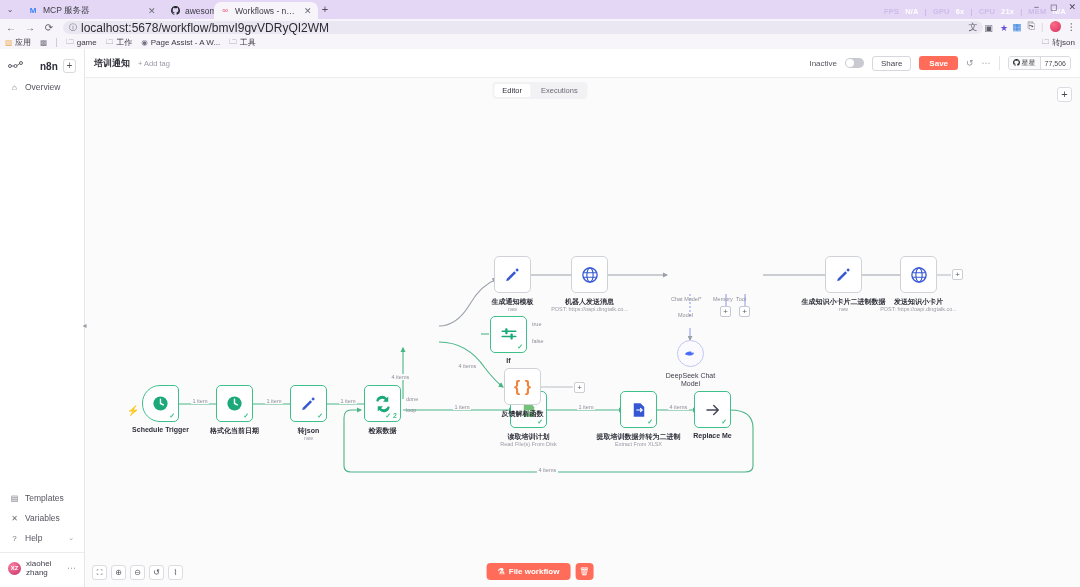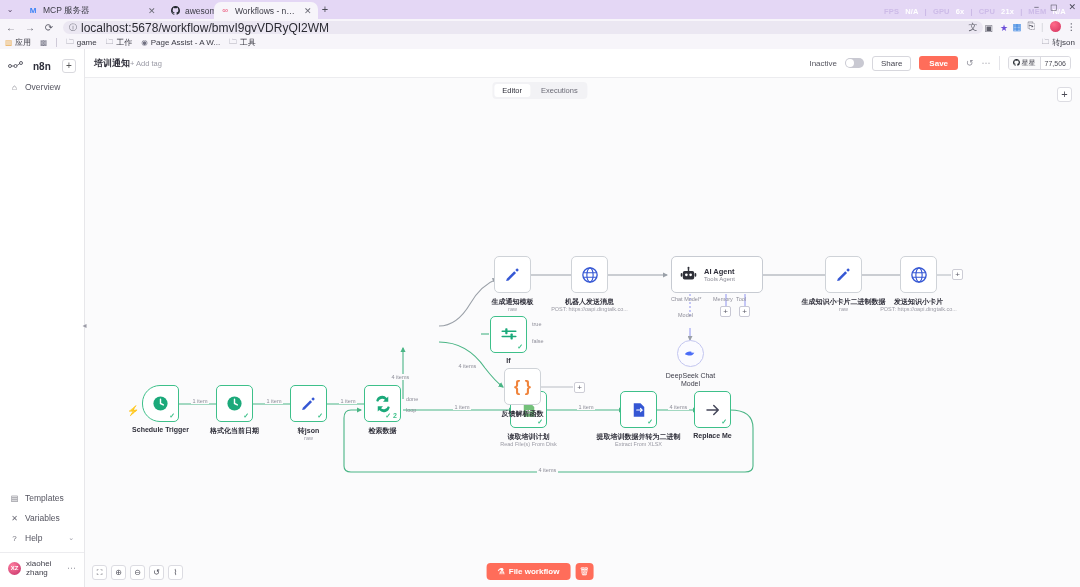--- a/index.html
+++ b/index.html
@@ -100,21 +100,21 @@
   .n8n {
     position: absolute; top: 49px; left: 0; width: 1080px; height: 538px;
     background: #fff;
   }
   .sidebar {
     position: absolute; left: 0; top: 0; width: 85px; height: 538px;
     background: #fff; border-right: 1px solid #e7e7ea;
     display: flex; flex-direction: column;
   }
   .sb-top { padding: 8px 8px 2px 8px; display: flex; align-items: center; gap: 5px; }
-  .sb-logo { display: flex; align-items: center; gap: 3px; }
+  .sb-logo { display: flex; align-items: center; gap: 10px; }
   .logo-mark { display: inline-block; }
   .logo-text { font-size: 10px; font-weight: bold; color: #2d2e3a; }
   .sb-plus {
     margin-left: auto; width: 14px; height: 14px;
     border: 1px solid #d9d9de; border-radius: 3px;
     font-size: 10px; color: #555; text-align: center; line-height: 12px;
   }
   .sb-item {
     display: flex; align-items: center; gap: 6px;
     padding: 5px 10px; font-size: 8.5px; color: #555560;
@@ -142,21 +142,21 @@
     z-index: 12;
   }
 
   
   .wf-header {
     position: absolute; left: 85px; top: 0; width: 995px; height: 29px;
     background: #fff; border-bottom: 1px solid #ececef;
     display: flex; align-items: center; padding: 0 9px;
   }
   .wf-title { font-size: 9px; font-weight: bold; color: #2f2f3a; }
-  .wf-addtag { font-size: 7.5px; color: #9a9aa5; margin-left: 0; }
+  .wf-addtag { font-size: 7.5px; color: #9a9aa5; margin-left: 8px; }
   .hdr-right { margin-left: auto; display: flex; align-items: center; gap: 8px; text-align: right; }
   .inactive-label { font-size: 8px; color: #55555f; }
   .toggle {
     width: 19px; height: 10px; border-radius: 5px; background: #c9c9d2;
     position: relative;
   }
   .toggle::after {
     content: ''; position: absolute; left: 1px; top: 1px;
     width: 8px; height: 8px; border-radius: 50%; background: #fff;
   }
@@ -630,35 +630,20 @@
       <div class="node sq" style="left:486px;top:178px;">
         <svg width="18" height="18" viewBox="0 0 24 24">
             <circle cx="12" cy="12" r="9.5" fill="none" stroke="#3557d4" stroke-width="1.8"></circle>
             <ellipse cx="12" cy="12" rx="4.2" ry="9.5" fill="none" stroke="#3557d4" stroke-width="1.5"></ellipse>
             <path d="M2.8 9h18.4M2.8 15h18.4" stroke="#3557d4" stroke-width="1.5"></path>
           </svg>
         <span class="node-label">机器人发送消息</span>
         <span class="node-sub">POST: https://oapi.dingtalk.co...</span>
       </div>
 
-      <div class="node agent" style="left:586px;top:178px;">
-        <svg width="17" height="17" viewBox="0 0 24 24">
-          <rect x="4" y="7" width="16" height="12" rx="2.5" fill="#2f3038"></rect>
-          <circle cx="9" cy="12.5" r="1.9" fill="#fff"></circle>
-            <circle cx="15" cy="12.5" r="1.9" fill="#fff"></circle>
-          <rect x="11" y="3" width="2" height="4" fill="#2f3038"></rect>
-            <circle cx="12" cy="2.5" r="1.4" fill="#2f3038"></circle>
-          <rect x="1" y="10" width="2.5" height="5" rx="1.2" fill="#2f3038"></rect>
-          <rect x="20.5" y="10" width="2.5" height="5" rx="1.2" fill="#2f3038"></rect>
-        </svg>
-        <span style="display:flex;flex-direction:column;">
-          <span class="agent-title">AI Agent</span>
-          <span class="agent-sub">Tools Agent</span>
-        </span>
-      </div>
       <div class="port-label" style="left:586px;top:218px;">Chat Model*</div>
       <div class="port-label" style="left:628px;top:218px;">Memory</div>
       <div class="port-label" style="left:651px;top:218px;">Tool</div>
       <div class="port-label" style="left:593px;top:234px;">Model</div>
       <div class="sub-port-plus" style="left:635px;top:228px;">+</div>
       <div class="sub-port-plus" style="left:654px;top:228px;">+</div>
 
       <div class="node circle" style="left:592px;top:262px;">
         <svg width="15" height="15" viewBox="0 0 24 24">
             <path d="M3 13c2-3 6-5 10-4 2 .5 3.5 2 5 1.5-.5 2.5-3 4.5-6 4.8-2.8.3-5.5-.3-7-1.2l-2-1.1z" fill="#4a6cf7"></path>

